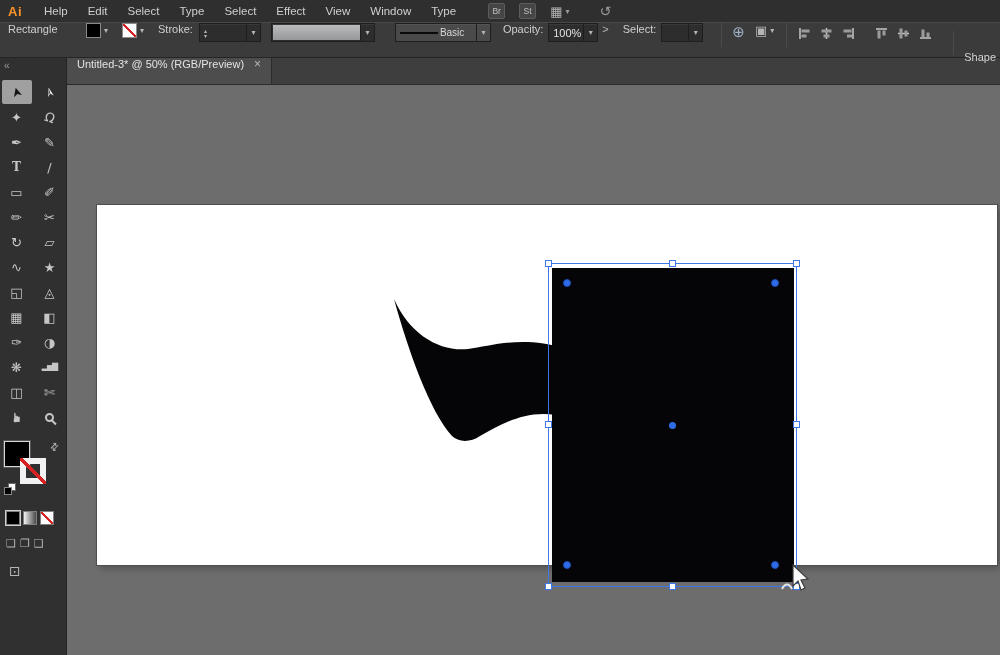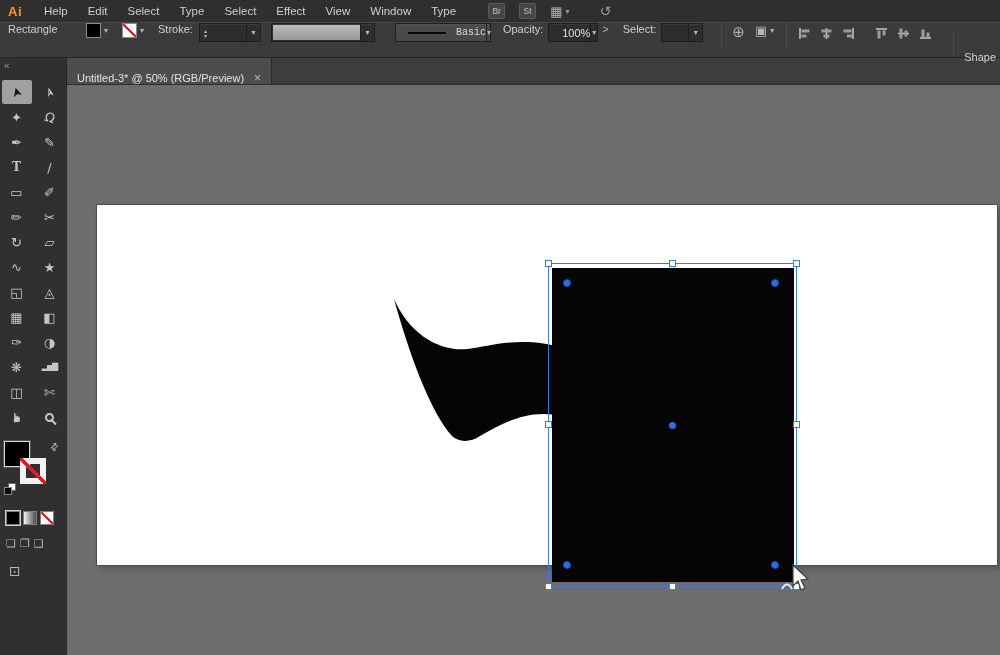--- a/index.html
+++ b/index.html
@@ -28,41 +28,41 @@
   .caret { font-family:"DejaVu Sans", sans-serif; font-size:8px; color:#b5b5b5; }
   .combo { height:19px; background:#2d2d2d; border:1px solid #1e1e1e; box-shadow:inset 0 1px rgba(255,255,255,0.06); display:flex; align-items:center; }
   .combo .caret-seg { width:14px; align-self:stretch; border-left:1px solid #1e1e1e; display:flex; align-items:center; justify-content:center; }
   .stepper { display:flex; flex-direction:column; align-items:center; width:11px; line-height:5px; }
   .stepper span { font-family:"DejaVu Sans", sans-serif; font-size:6px; color:#b5b5b5; }
   .combo.weight { width:62px; margin:0 10px 0 6px; }
   .combo.weight .body { flex:1; }
   .combo.profile { width:104px; margin-right:14px; }
   .combo.profile .body { flex:1; align-self:stretch; background:linear-gradient(#b9bbbd,#96989a); margin:1px 0 1px 1px; }
   .combo.brush { width:96px; margin:0 12px 0 6px; background:#4a4a4a; }
-  .combo.brush .body { flex:1; display:flex; align-items:center; padding-left:12px; gap:10px;font-family:Liberation Mono, monospace; }
+  .combo.brush .body { flex:1; display:flex; align-items:center; padding-left:4px; gap:2px; }
   .brush-line { display:inline-block; width:38px; height:2px; background:#0a0a0a; }
   .brush-name { font-size:10px; color:#d8d8d8; }
   .combo.opacity { width:50px; margin-left:5px; }
-  .combo.opacity .body { flex:1; padding-left:13px; color:#e2e2e2; }
+  .combo.opacity .body { flex:1; padding-left:4px; color:#e2e2e2; }
   .flyout-btn { color:#b5b5b5; font-size:11px; padding:0 4px; margin-right:10px; }
   .combo.style { width:42px; margin:0 10px 0 5px; }
   .combo.style .body { flex:1; }
   .cb-sep { width:1px; height:24px; background:#2a2a2a; border-right:1px solid #4b4b4b; margin:0 8px; }
   .globe-g { font-family:"DejaVu Sans", sans-serif; font-size:15px; color:#9fb0c4; margin:0 10px 0 2px; }
   .opt-group { display:flex; align-items:center; gap:3px; margin-right:4px; }
   .opt-g { font-family:"DejaVu Sans", sans-serif; font-size:13px; color:#b5b5b5; }
   .align-group { display:flex; align-items:center; gap:3px; }
   .align-btn { width:19px; height:21px; display:flex; align-items:center; justify-content:center; border-radius:2px; }
   .align-gap { width:8px; }
   .cb-right { margin-left:auto; display:flex; align-items:center; }
   .shape-label { padding:0 4px 0 2px; color:#d5d5d5;margin-top:28px; }
 
   
   .tabbar { position:absolute; left:67px; top:58px; right:0; height:27px; background:#3e3e3e; border-bottom:1px solid #2b2b2b; display:flex; z-index:20; }
-  .tab { display:flex; align-items:flex-end; height:100%; padding:0 10px; background:#4d4d4d; border-right:1px solid #2c2c2c; color:#e3e3e3; font-size:11px; white-space:nowrap; }
+  .tab { display:flex; align-items:flex-start; height:100%; padding:0 10px; background:#4d4d4d; border-right:1px solid #2c2c2c; color:#e3e3e3; font-size:11px; white-space:nowrap; }
   .tab-close { margin-left:10px; color:#b9b9b9; font-size:12px; line-height:1; }
 
   
   .toolpanel { position:absolute; left:0; top:58px; width:67px; bottom:0; background:#303030; border-right:1px solid #242424; z-index:20; }
   .collapse { height:16px; padding-left:4px; color:#9a9a9a; font-size:10px; line-height:16px; }
   .tools { display:grid; grid-template-columns:1fr 1fr; row-gap:1px; margin-top:6px; }
   .tool { width:30px; height:24px; justify-self:center; display:flex; align-items:center; justify-content:center; border-radius:2px; }
   .tool.active { background:#a0a0a0; }
   .tool.active .tg { color:#161616; }
   .tg { font-family:"DejaVu Sans", sans-serif; font-size:13px; color:#c6c6c6; line-height:1; }

